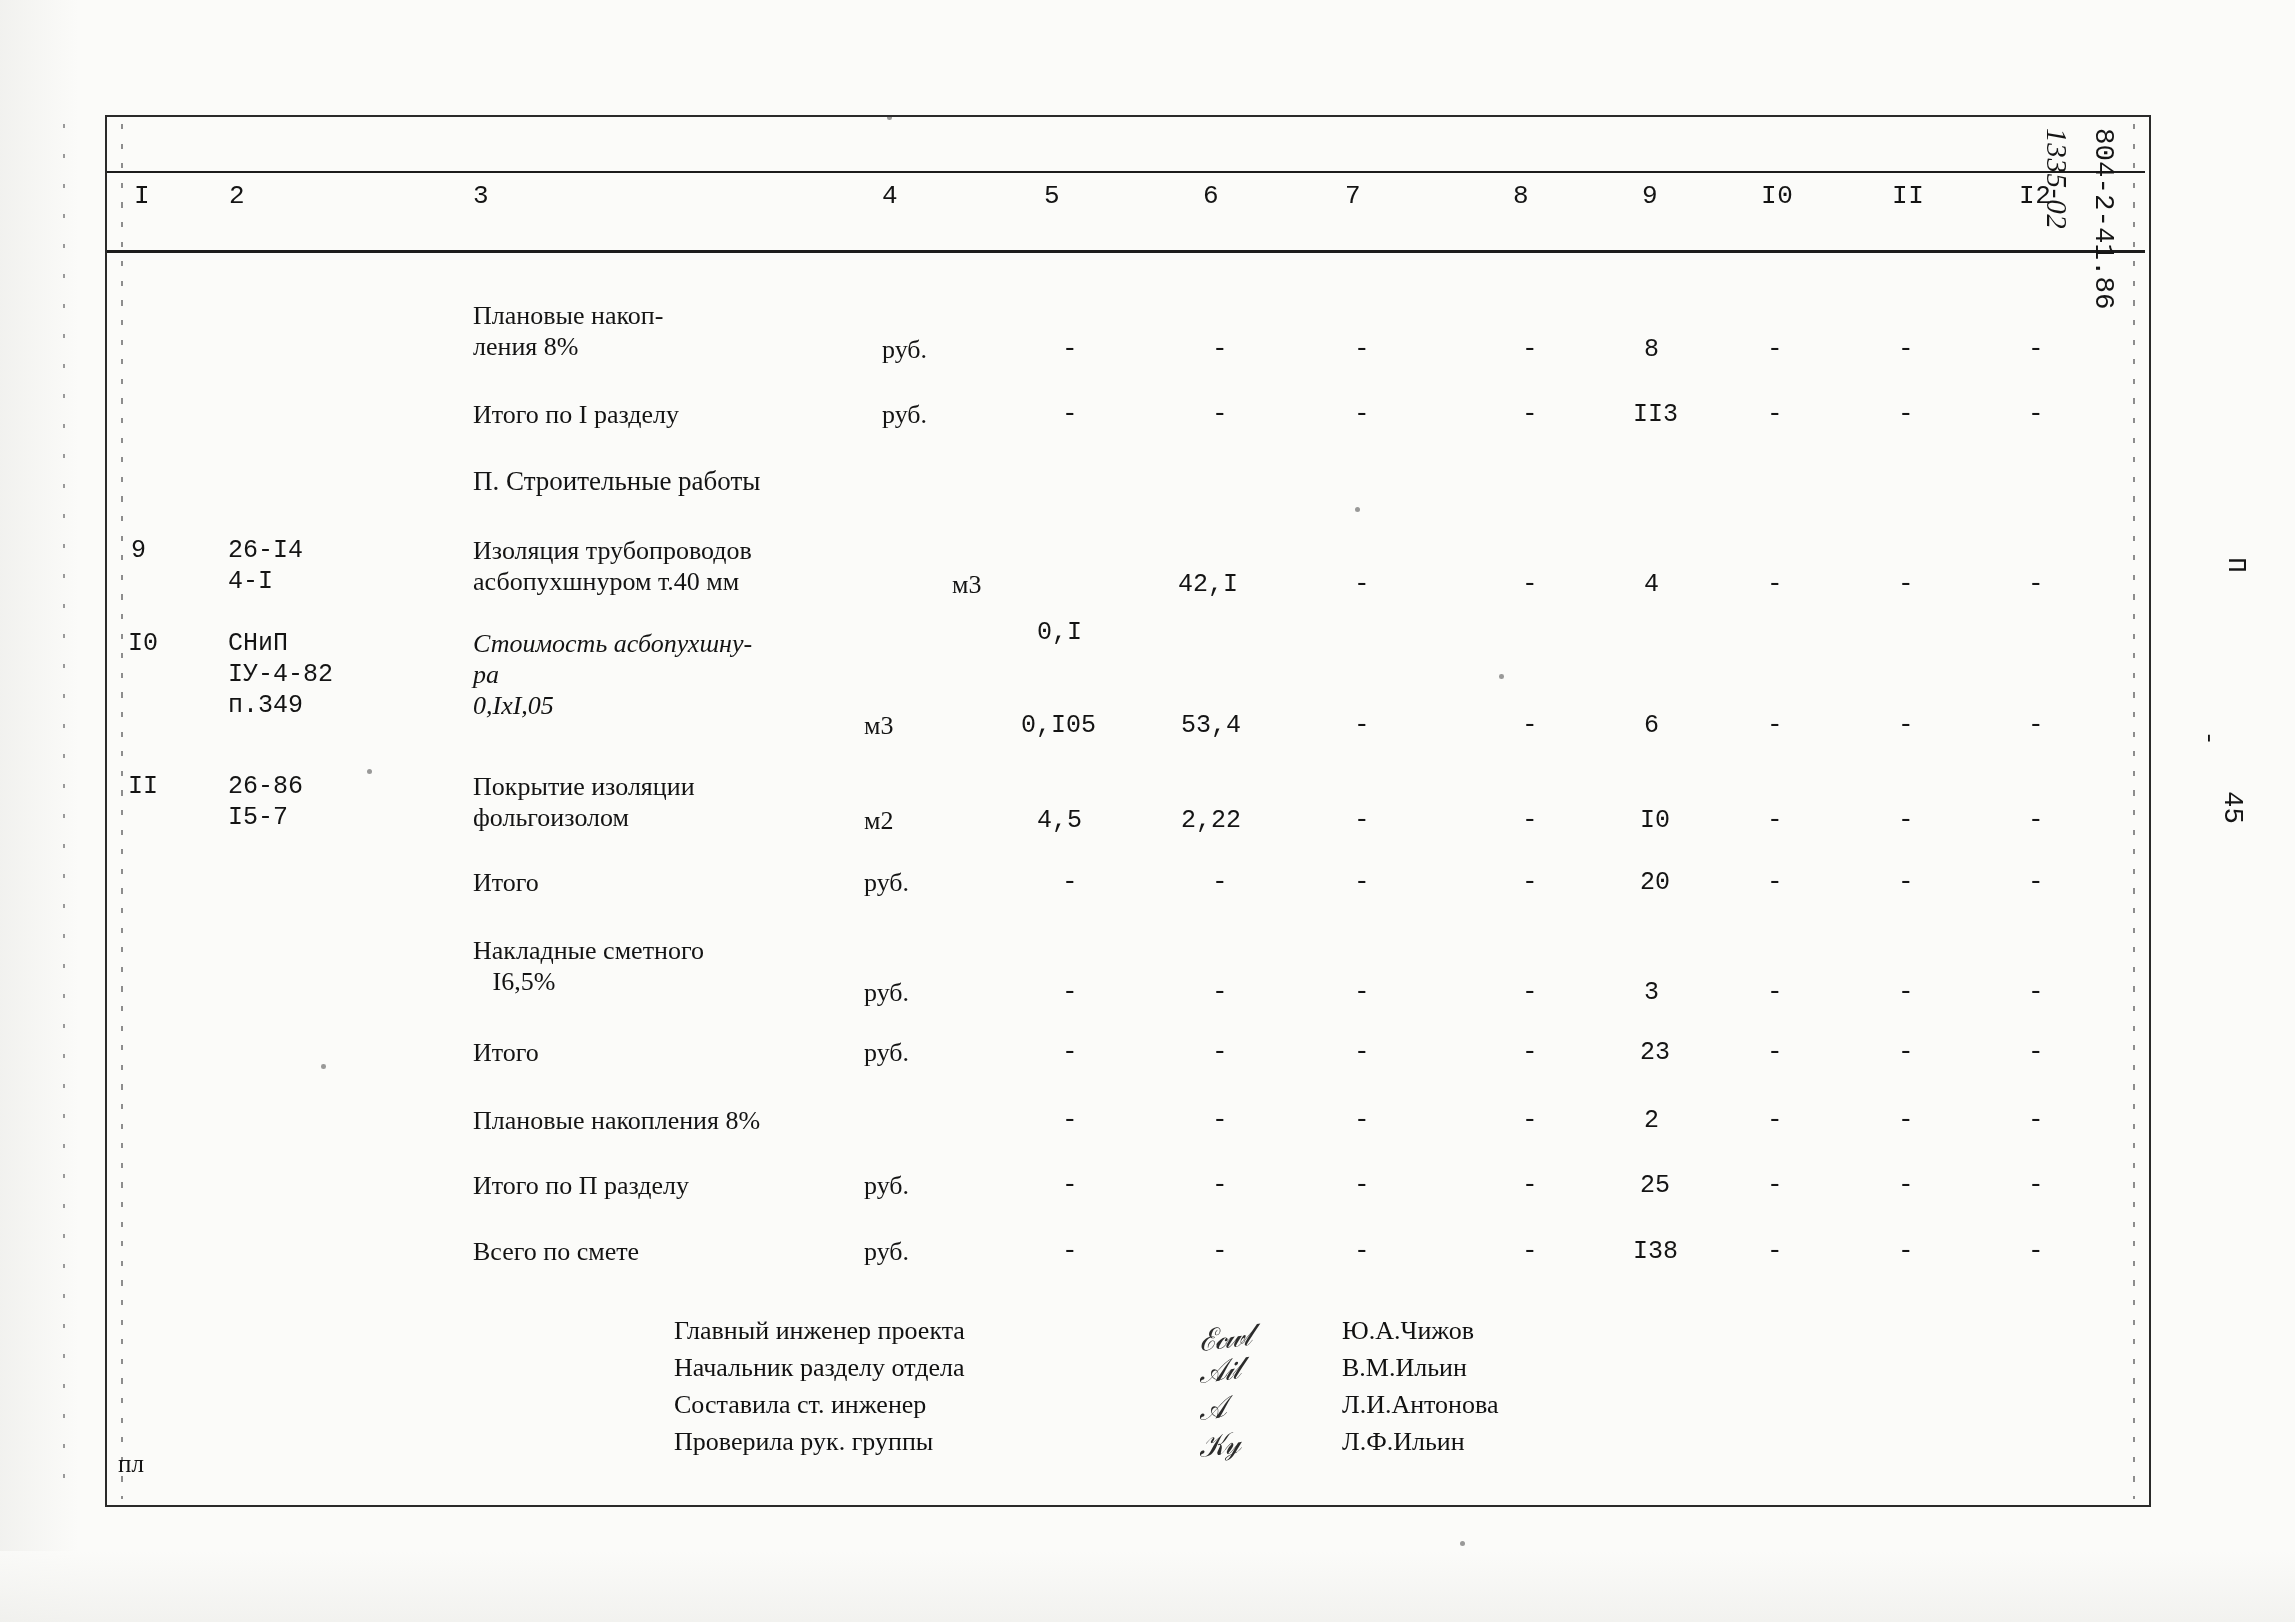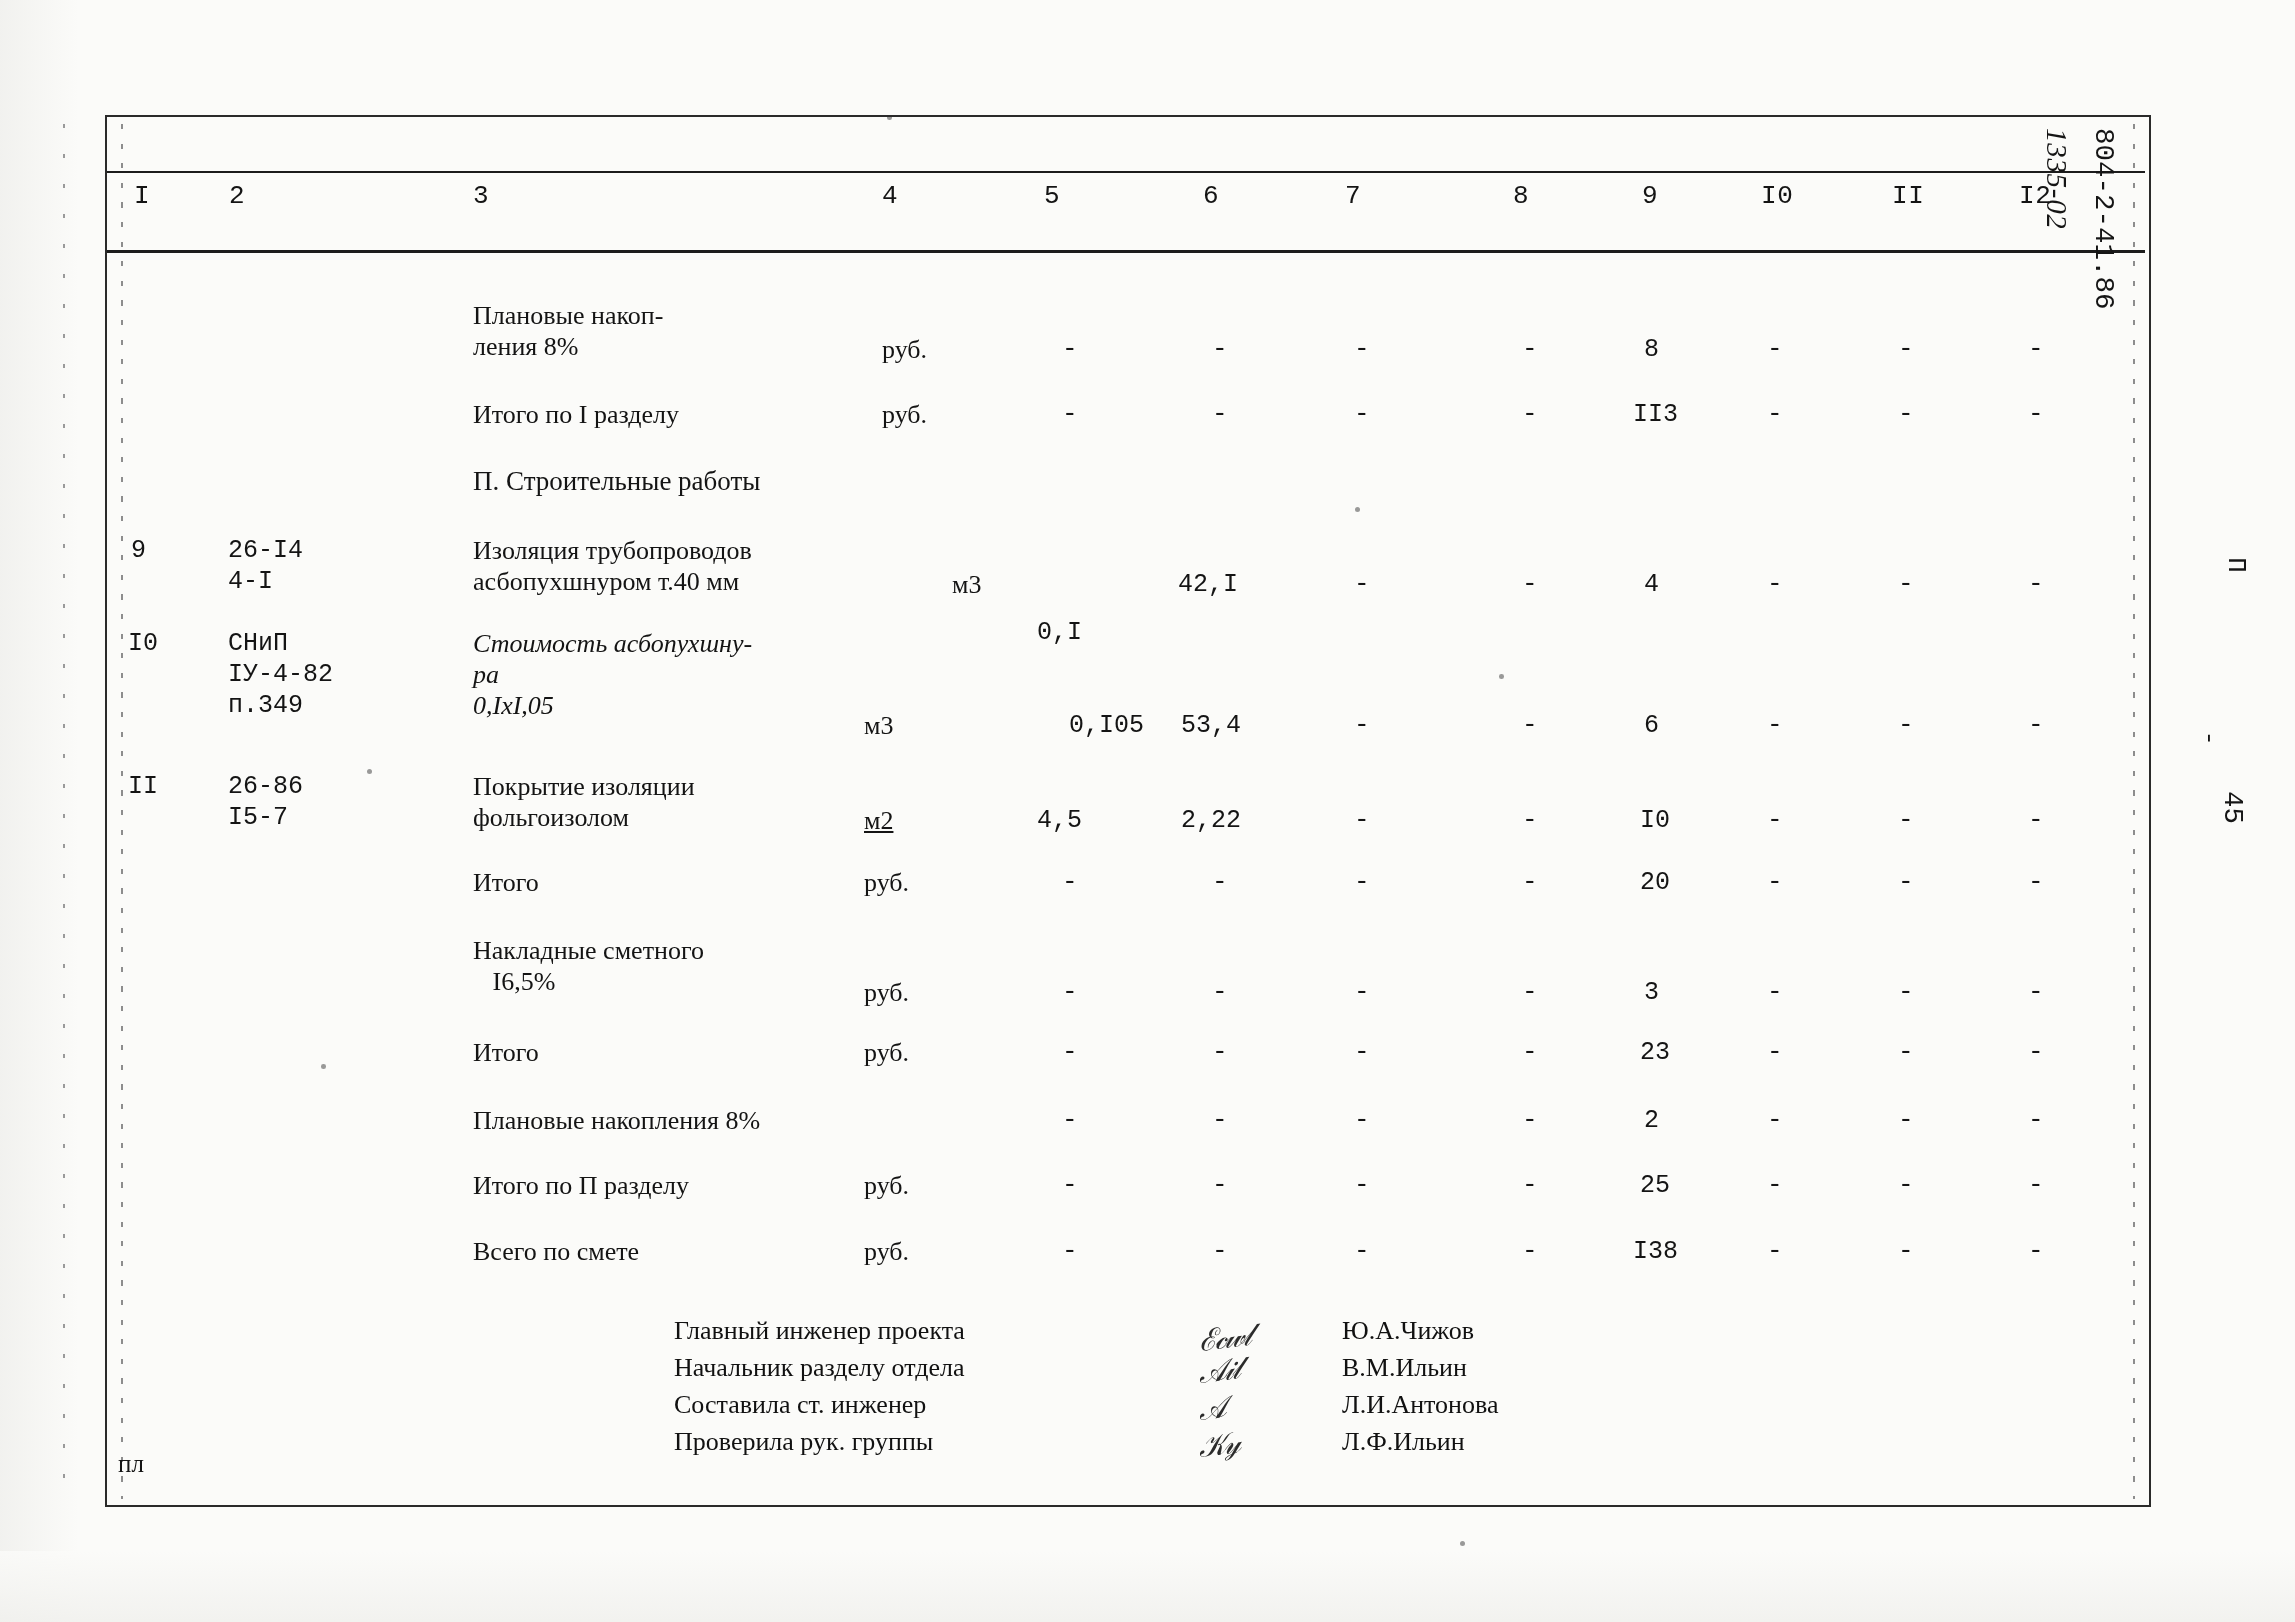--- a/index.html
+++ b/index.html
@@ -316,37 +316,37 @@
 
   <div class="row">
     <div class="cell mono" style="left:128px;top:628px;">I0</div>
     <div class="cell mono" style="left:228px;top:628px;">СНиП
 IУ-4-82
 п.349</div>
     <div class="cell" style="left:473px;top:628px;font-style:italic;">Стоимость асбопухшну-
 ра
 0,IxI,05</div>
     <div class="cell" style="left:864px;top:710px;">м3</div>
-    <div class="cell mono" style="left:1021px;top:710px;margin-left:48px;">0,I05</div>
+    <div class="cell mono" style="left:1021px;top:710px;">0,I05</div>
     <div class="cell mono" style="left:1181px;top:710px;">53,4</div>
     <div class="dash" style="left:1354px;top:710px;">-</div>
     <div class="dash" style="left:1522px;top:710px;">-</div>
     <div class="cell mono" style="left:1644px;top:710px;">6</div>
     <div class="dash" style="left:1767px;top:710px;">-</div>
     <div class="dash" style="left:1898px;top:710px;">-</div>
     <div class="dash" style="left:2028px;top:710px;">-</div>
   </div>
 
   <div class="row">
     <div class="cell mono" style="left:128px;top:771px;">II</div>
     <div class="cell mono" style="left:228px;top:771px;">26-86
 I5-7</div>
     <div class="cell" style="left:473px;top:771px;">Покрытие изоляции
 фольгоизолом</div>
-    <div class="cell" style="left:864px;top:805px;text-decoration:underline;">м2</div>
+    <div class="cell" style="left:864px;top:805px;">м2</div>
     <div class="cell mono" style="left:1037px;top:805px;">4,5</div>
     <div class="cell mono" style="left:1181px;top:805px;">2,22</div>
     <div class="dash" style="left:1354px;top:805px;">-</div>
     <div class="dash" style="left:1522px;top:805px;">-</div>
     <div class="cell mono" style="left:1640px;top:805px;">I0</div>
     <div class="dash" style="left:1767px;top:805px;">-</div>
     <div class="dash" style="left:1898px;top:805px;">-</div>
     <div class="dash" style="left:2028px;top:805px;">-</div>
   </div>
 

